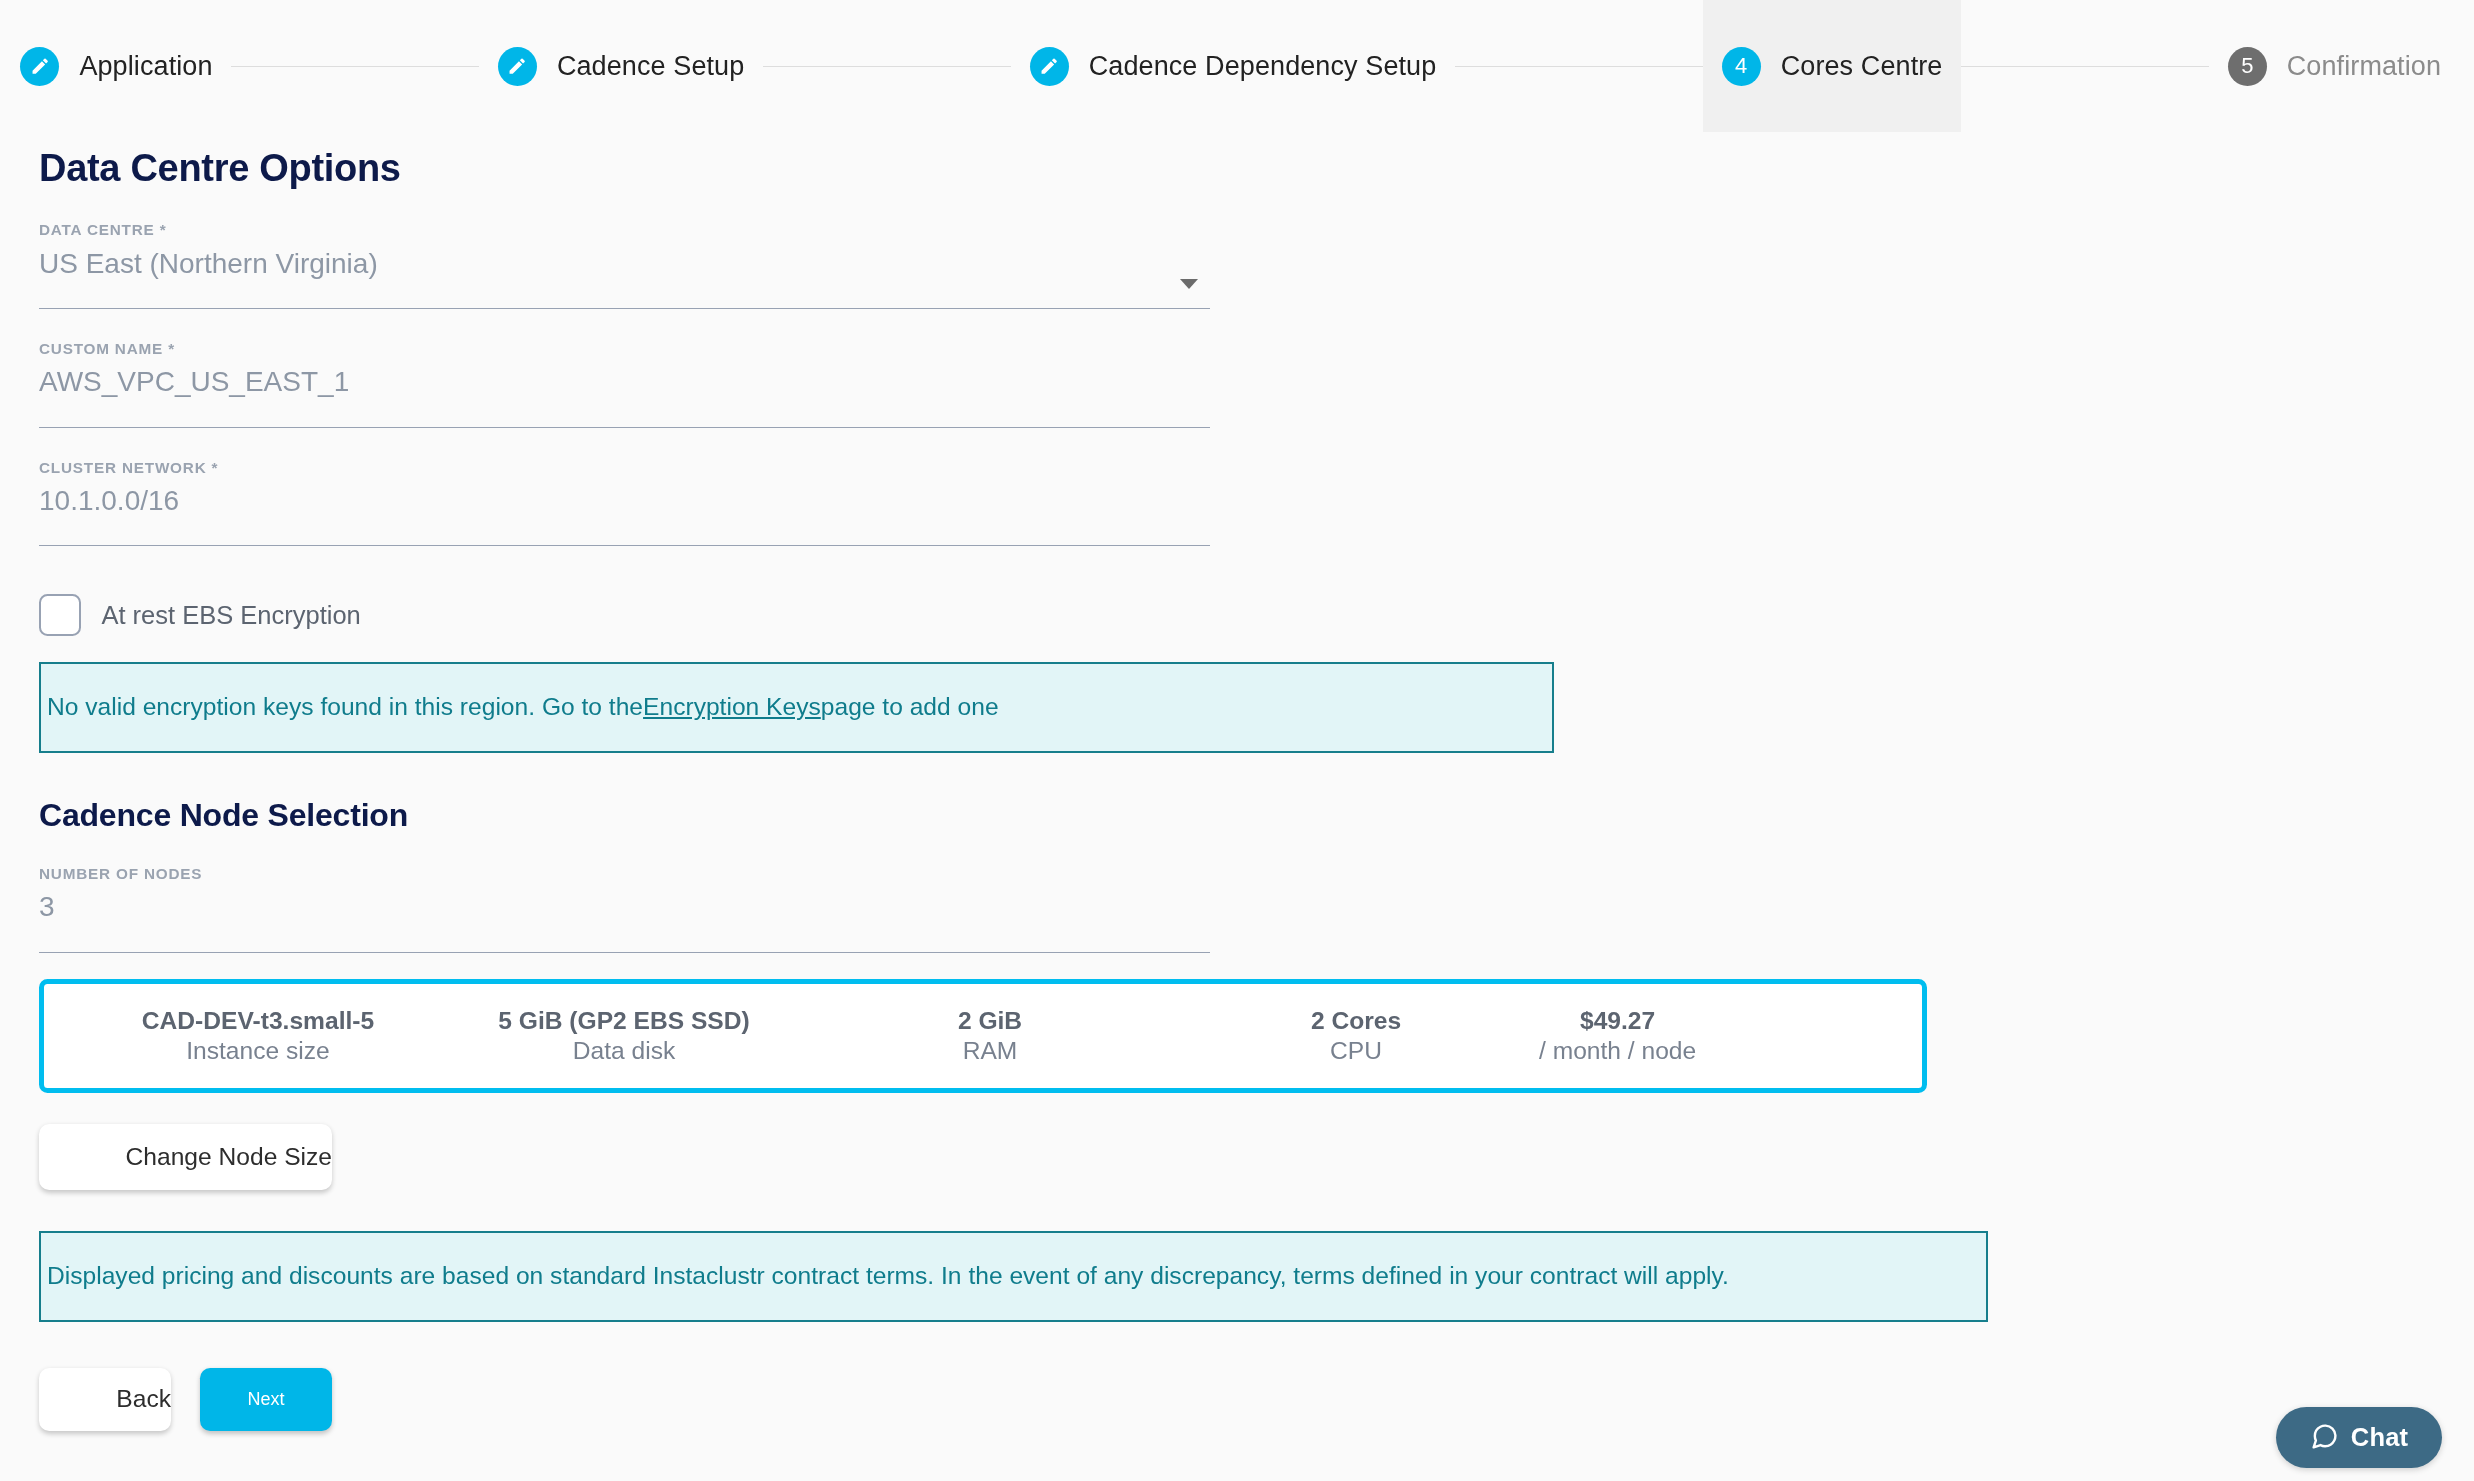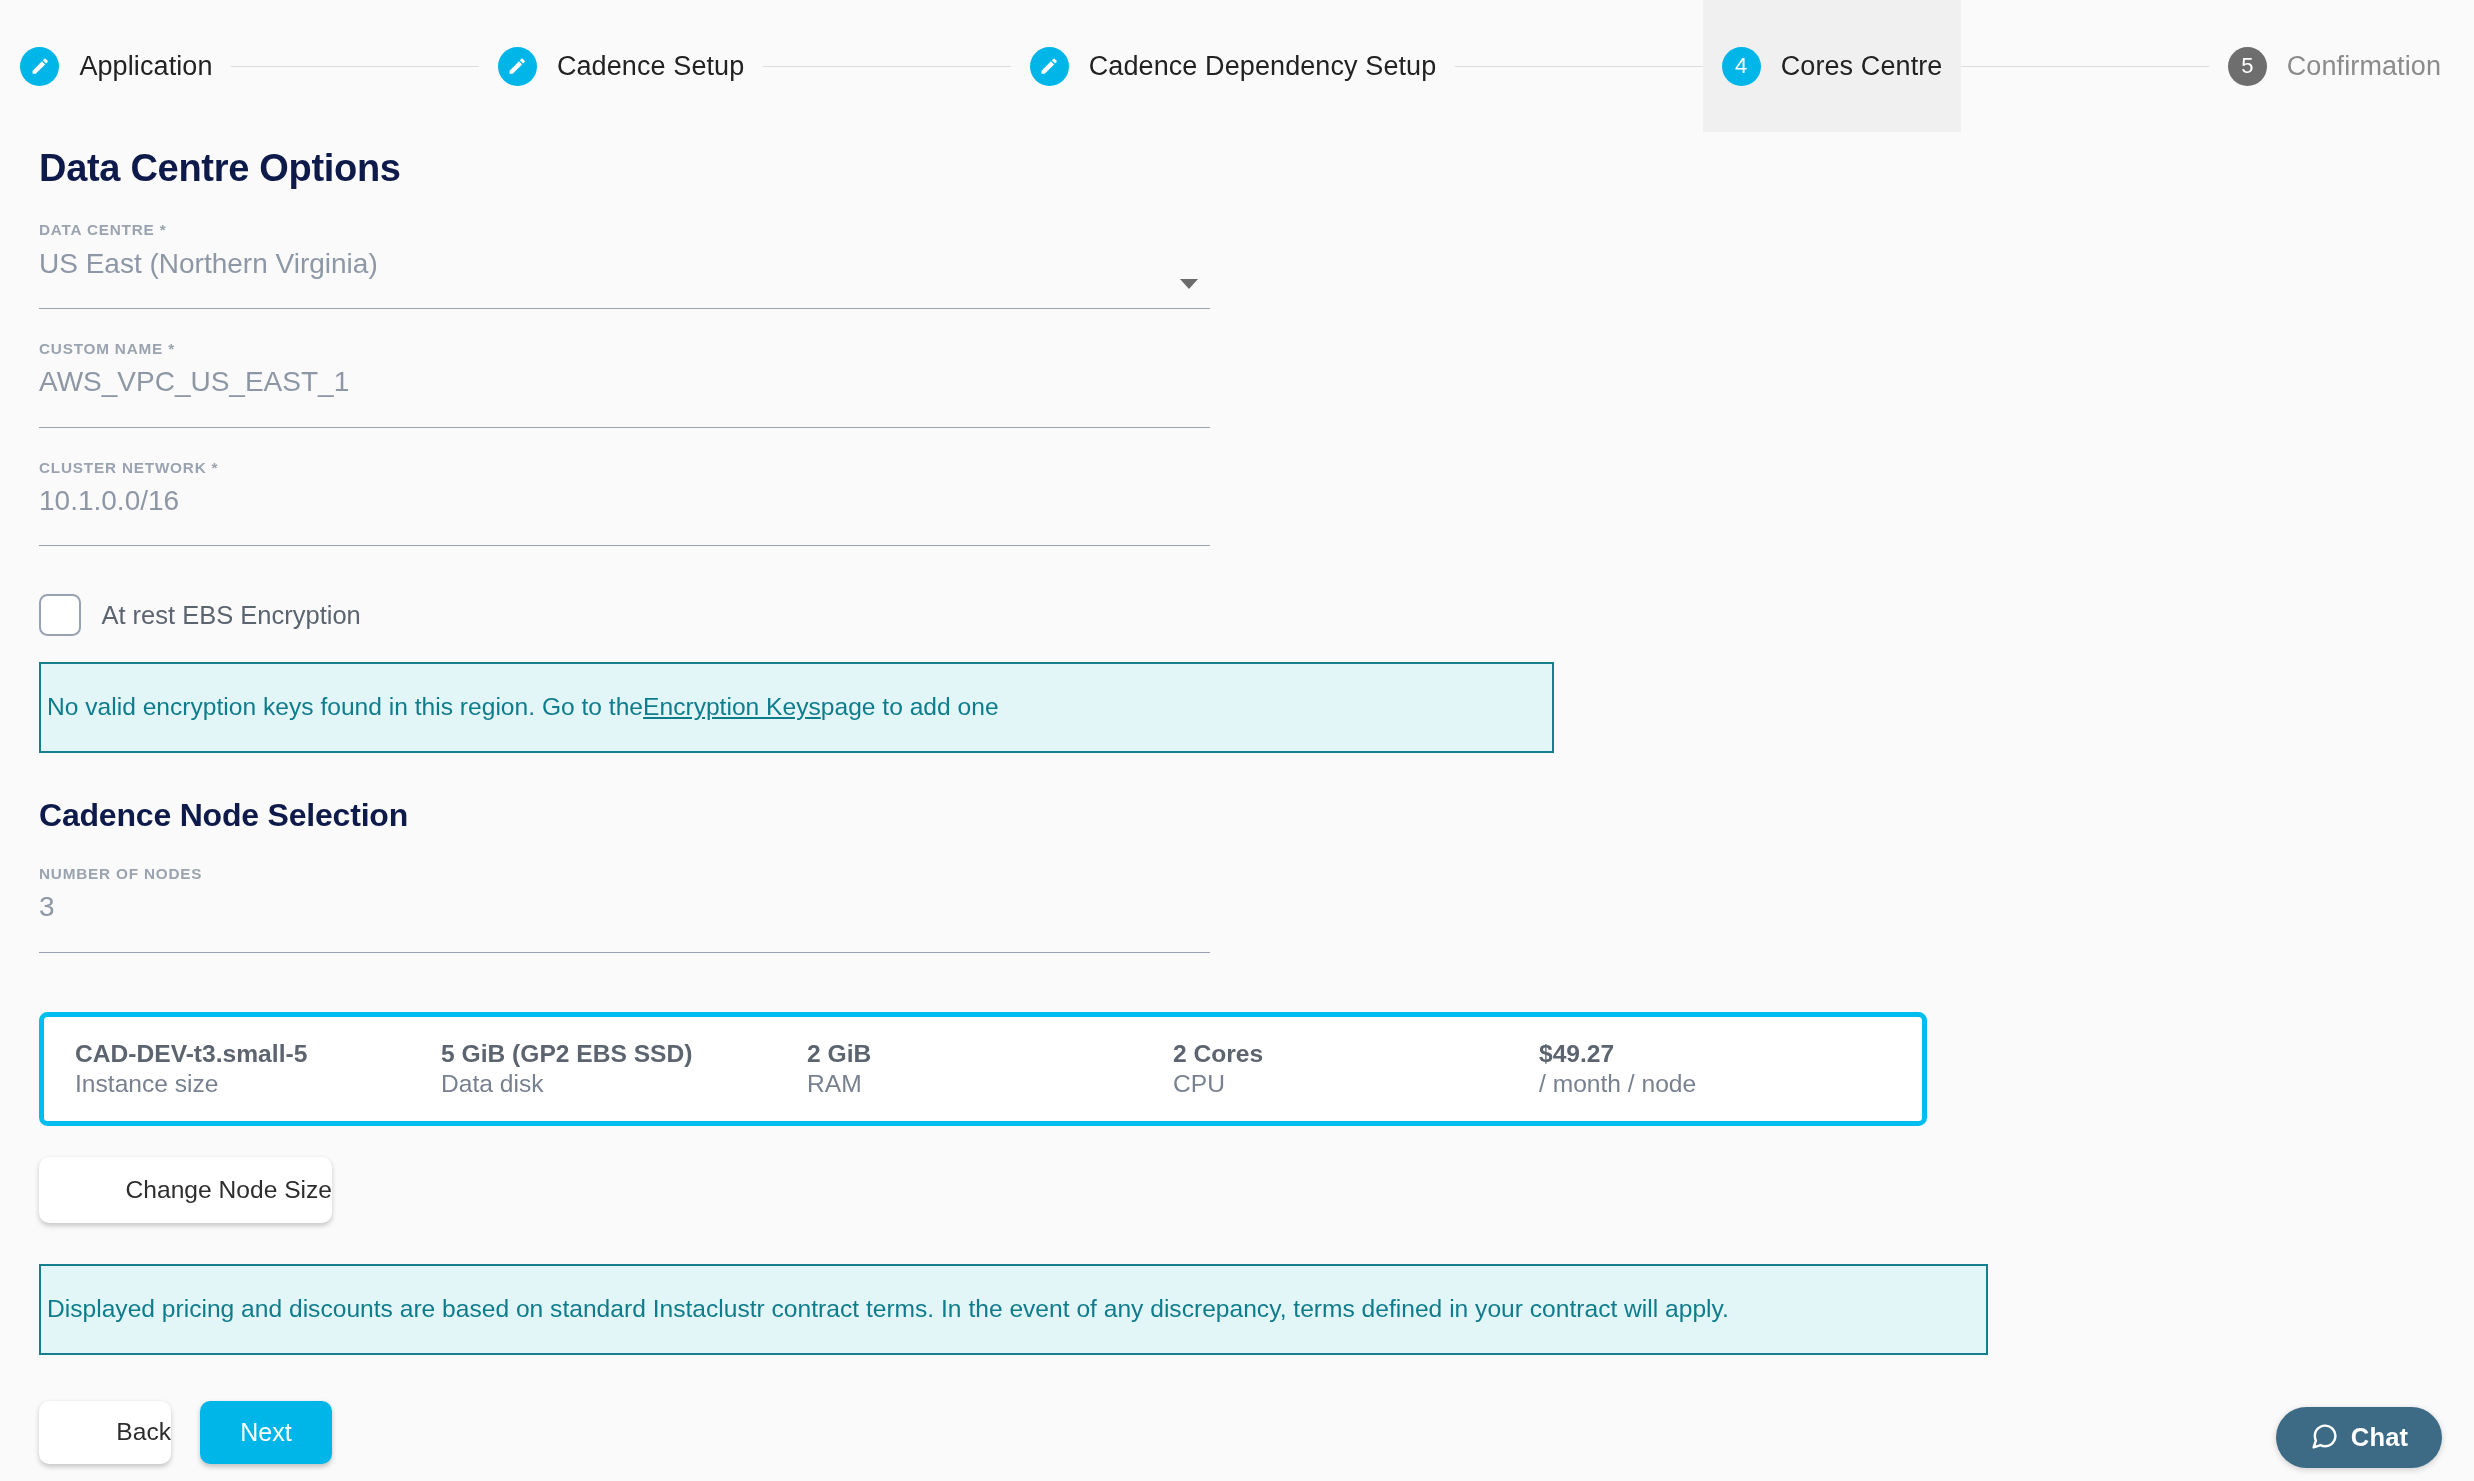--- a/index.html
+++ b/index.html
@@ -190,21 +190,21 @@
     background: #ffffff;
     color: #2d2d2d;
     box-shadow: 0 2.5px 5.1px rgba(0,0,0,0.20);
     font-size: 24.6px;
     text-align: right;
   }
   .btn-cyan {
     background: #00b6e8;
     color: #ffffff;
     box-shadow: 0 2.5px 5.1px rgba(0,0,0,0.22);
-    font-size: 25px;
+    font-size: 18px;
   }
   #change-node-size-button { width: 293px; height: 66px; }
   #back-button { width: 132px; height: 63px; }
   #next-button { width: 132px; height: 63px; }
 
   #footer-buttons { display: flex; align-items: center; gap: 29px; }
 
   
   #chat-widget {
     position: absolute;
@@ -327,21 +327,21 @@
     
     <h2 class="section-title" style="margin-top:44px;">Cadence Node Selection</h2>
 
     
     <div class="field" style="margin-top:31px;">
       <div class="field-label">NUMBER OF NODES</div>
       <div class="field-value">3</div>
     </div>
 
     
-    <div id="node-card" style="margin-top:59px;">
+    <div id="node-card" style="margin-top:26px;text-align:center;">
       <div class="node-col">
         <div class="val">CAD-DEV-t3.small-5</div>
         <div class="lbl">Instance size</div>
       </div>
       <div class="node-col">
         <div class="val">5 GiB (GP2 EBS SSD)</div>
         <div class="lbl">Data disk</div>
       </div>
       <div class="node-col">
         <div class="val">2 GiB</div>

